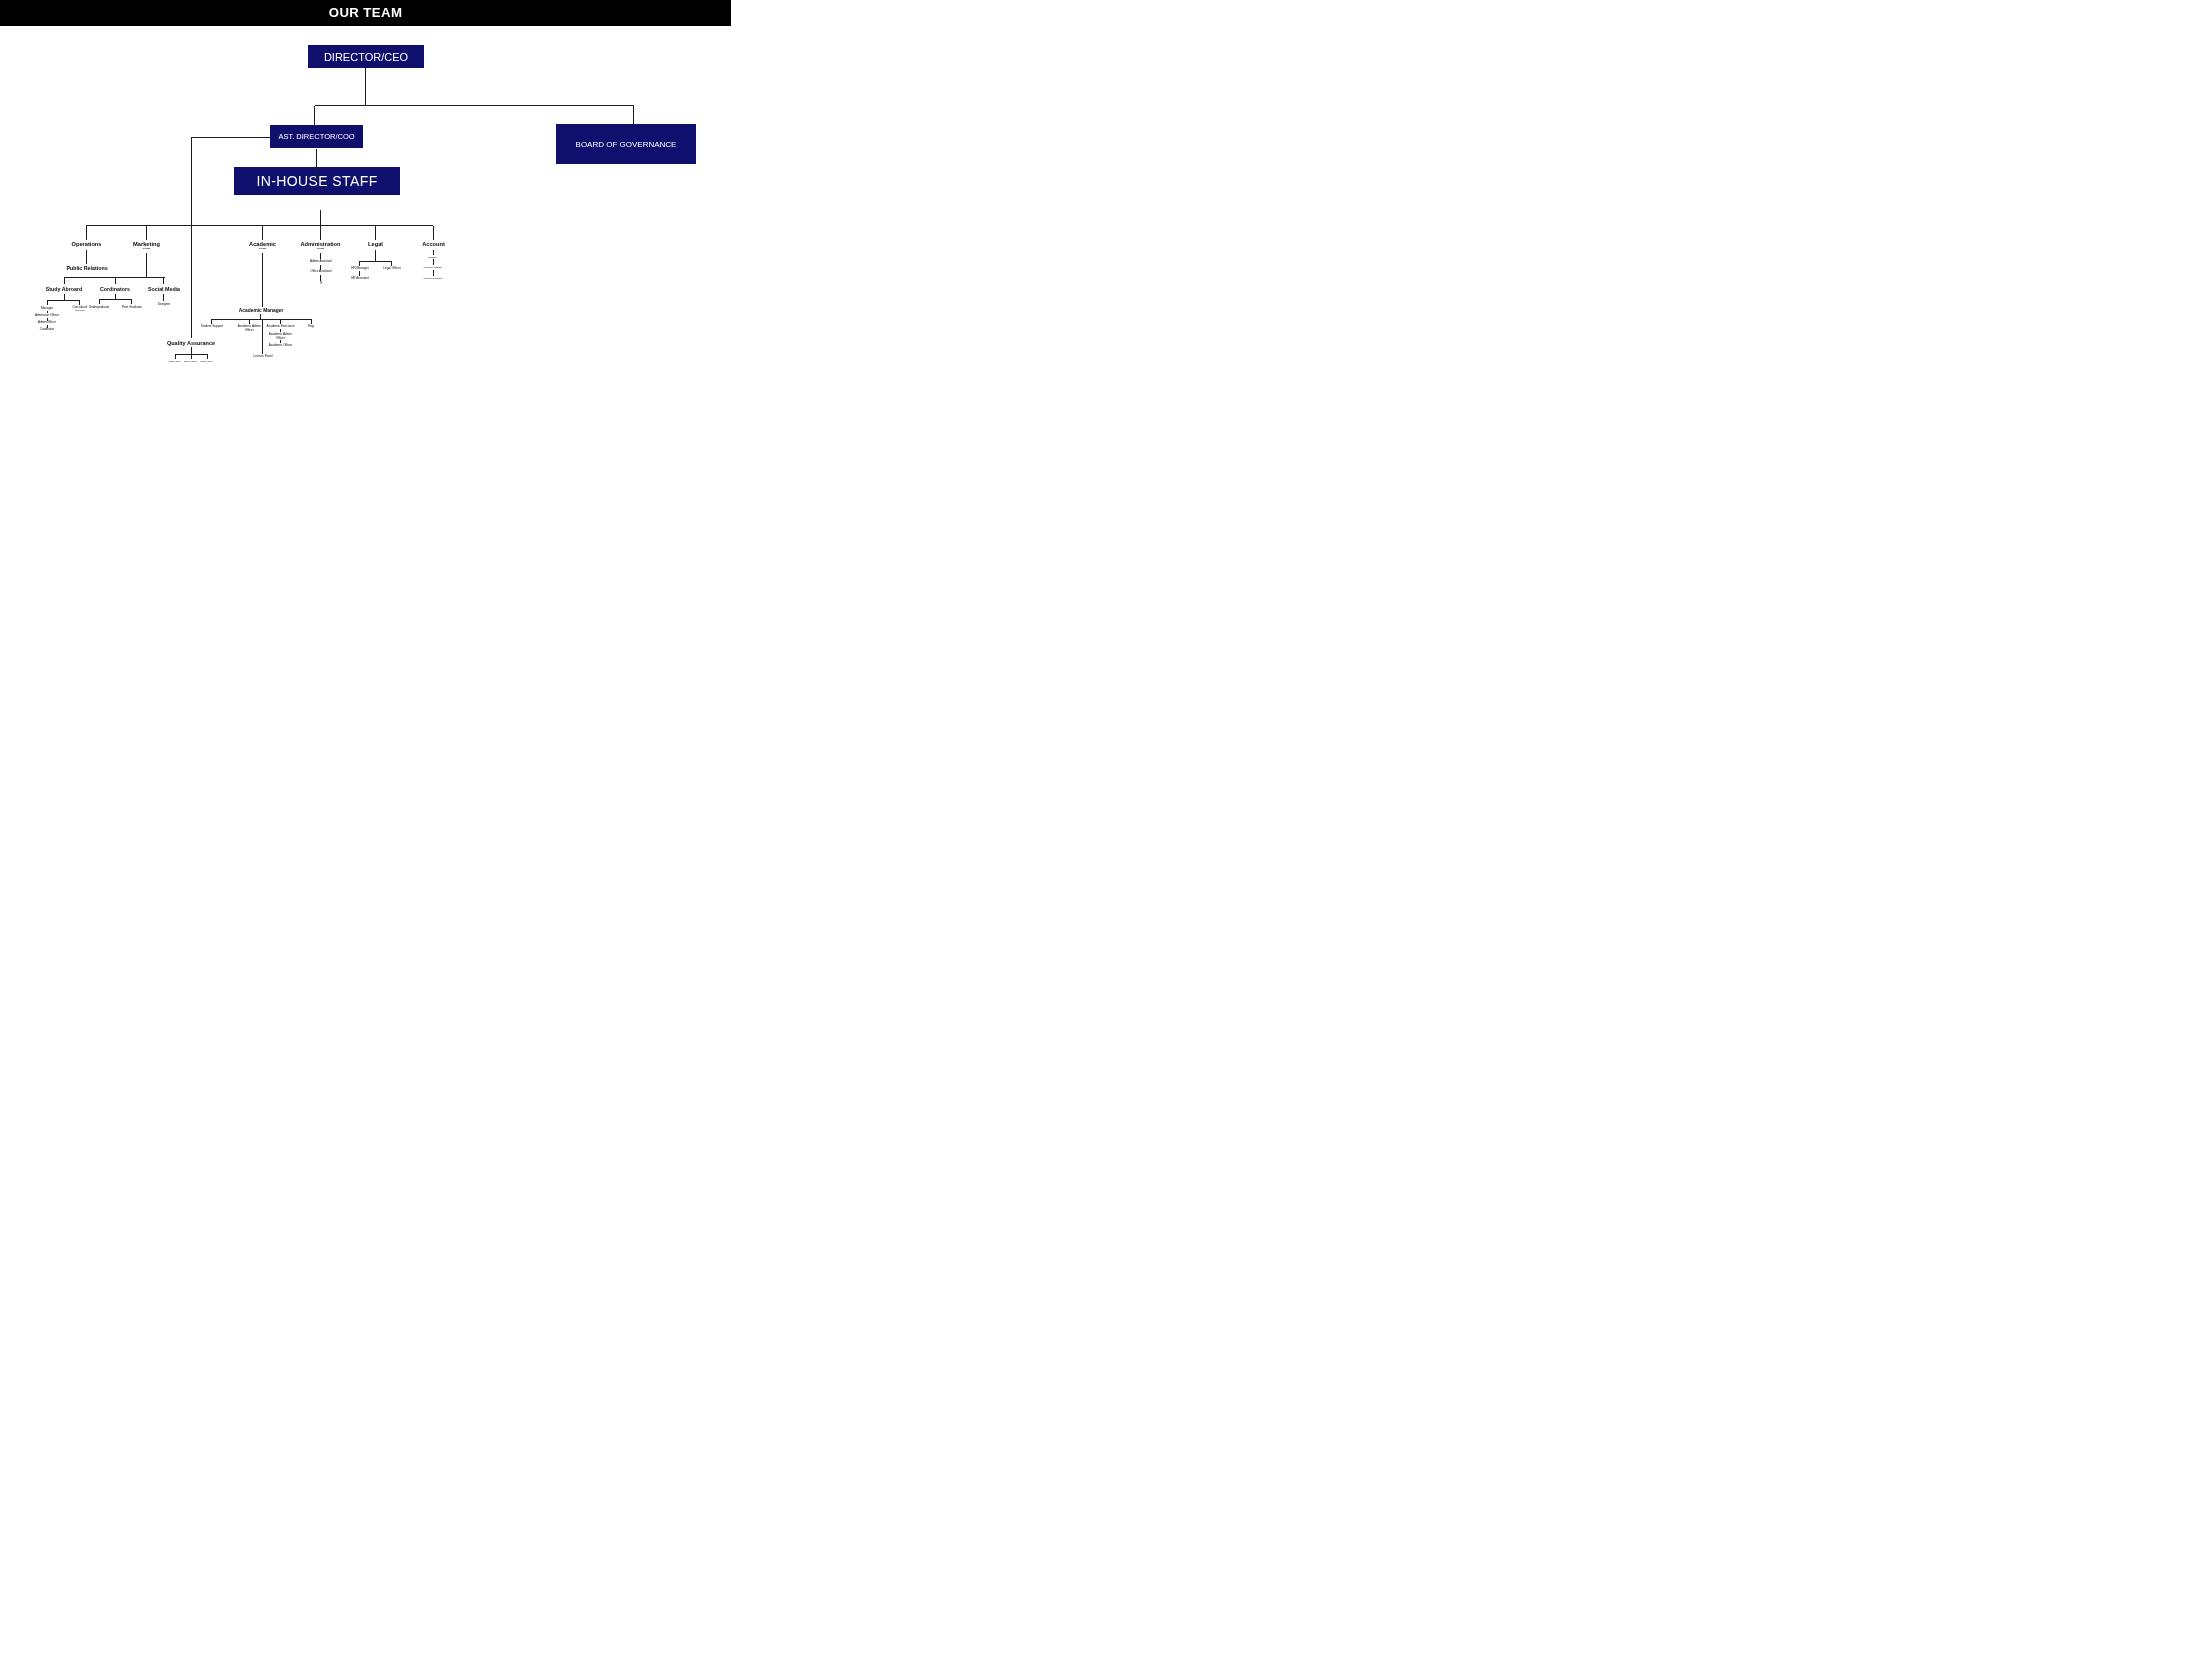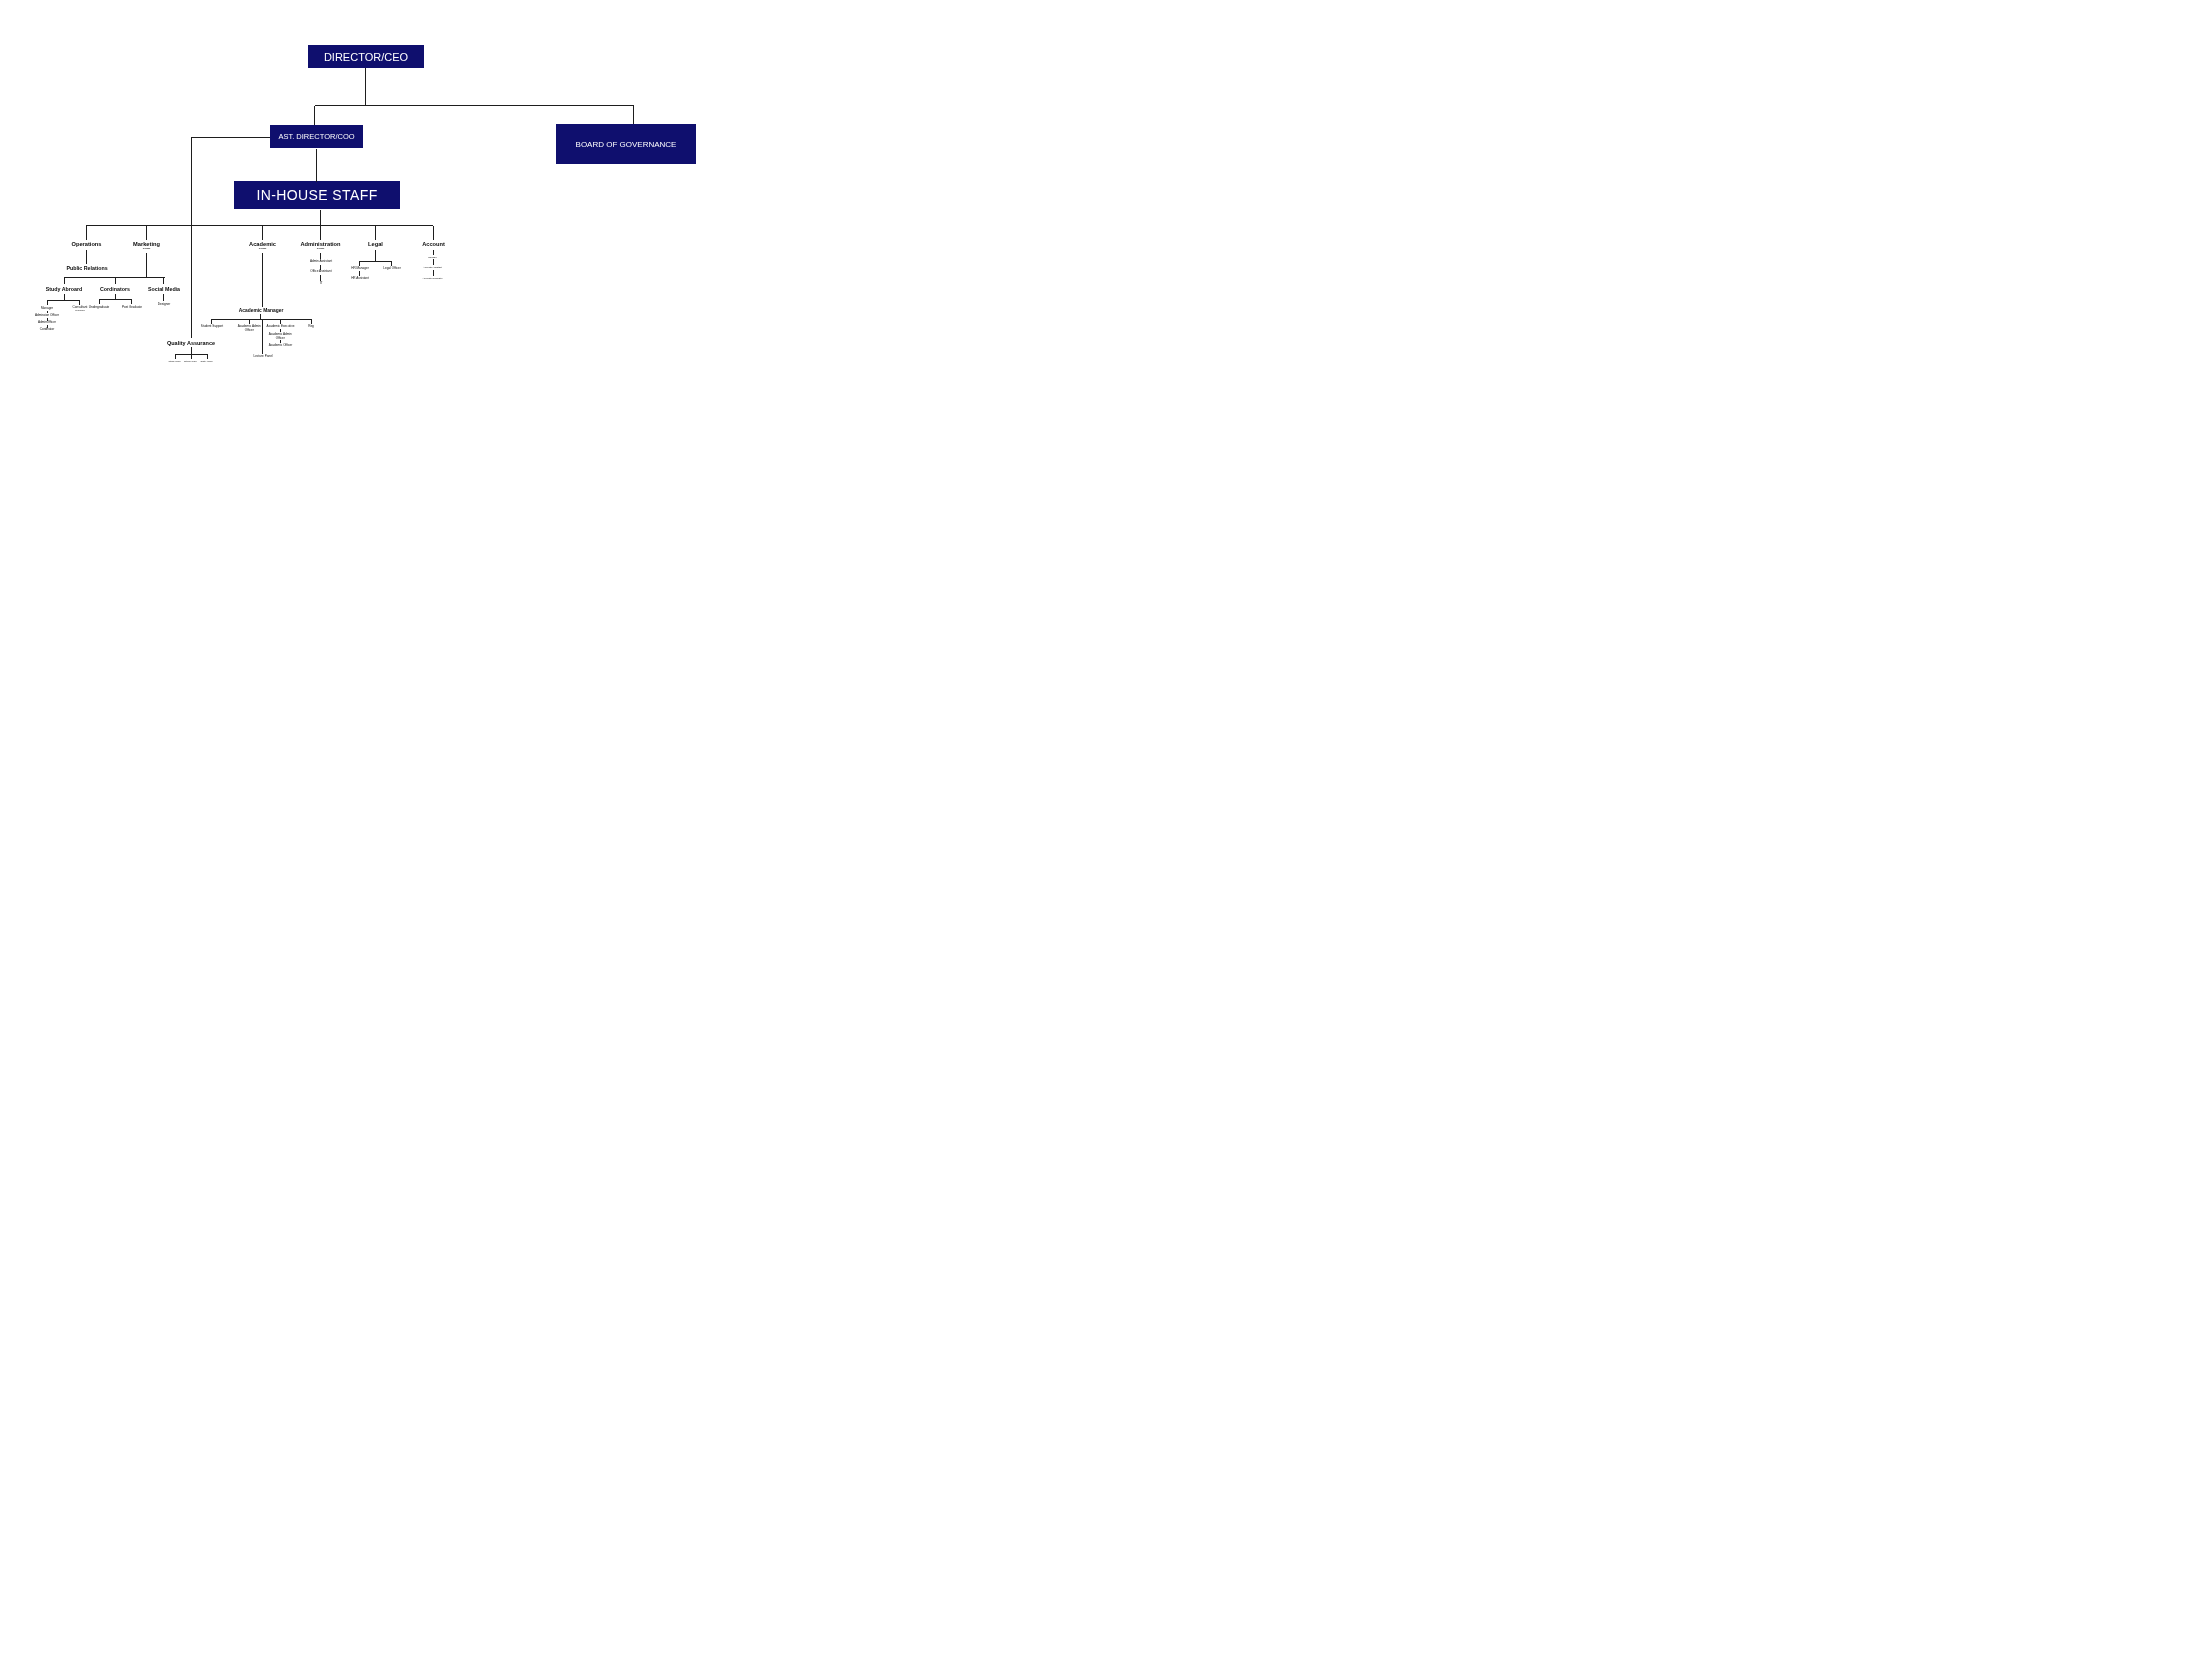--- a/index.html
+++ b/index.html
@@ -17,31 +17,34 @@
   .f13{font-size:5.7px;} .f12{font-size:5.3px;} .f125{font-size:5.5px;} .f11{font-size:4.9px;}
   .f7{font-size:3.1px;} .f55{font-size:2.4px;} .f5{font-size:2.2px;} .f4{font-size:1.8px;white-space:nowrap;}
   .f35{font-size:1.5px;white-space:nowrap;}
   .nw{white-space:nowrap;}
 </style>
 </head>
 <body>
 
 <div class="stage">
 
+  <div class="bar">
+    <div class="t">OUR TEAM</div>
+  </div>
 
   <div class="box f25" style="left:308px;top:45px;width:116px;height:23.4px;">
     <span>DIRECTOR/CEO</span>
   </div>
   <div class="box f17" style="left:270px;top:125px;width:93px;height:23.4px;">
     <span>AST. DIRECTOR/COO</span>
   </div>
   <div class="box f18" style="left:556px;top:124px;width:140px;height:40px;">
     <span>BOARD OF GOVERNANCE</span>
   </div>
-  <div class="box f32" style="left:234px;top:181px;width:166px;height:28px;justify-content:center;">
+  <div class="box f32" style="left:234px;top:167px;width:166px;height:28px;justify-content:center;">
     <span>IN-HOUSE STAFF</span>
   </div>
 
   <div class="ln" style="left:365px;top:68px;width:0.9px;height:37px;"></div>
   <div class="ln" style="left:315px;top:105px;width:319px;height:1.3px;"></div>
   <div class="ln" style="left:314px;top:106px;width:0.9px;height:19px;"></div>
   <div class="ln" style="left:633px;top:106px;width:0.9px;height:18px;"></div>
 
   <div class="ln" style="left:191px;top:137px;width:79px;height:0.9px;"></div>
   <div class="ln" style="left:191px;top:137px;width:0.9px;height:201px;"></div>

